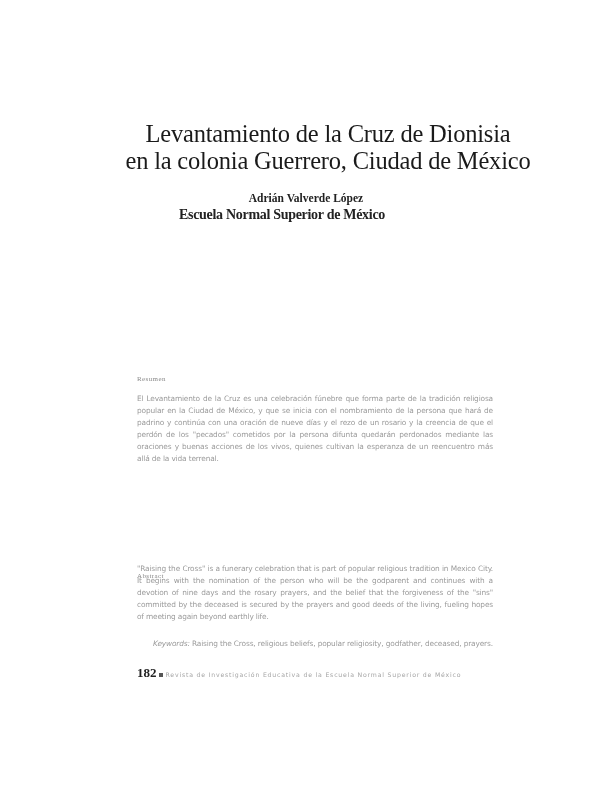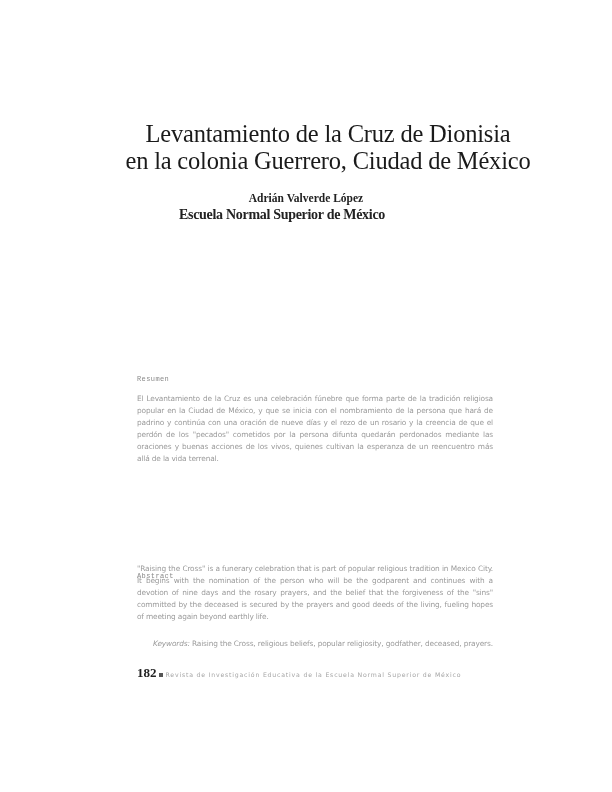--- a/index.html
+++ b/index.html
@@ -3,21 +3,21 @@
 <meta charset="utf-8">
 <style>
   html, body { margin: 0; padding: 0; background: #ffffff; }
   body { width: 612px; height: 792px; position: relative; overflow: hidden; font-family: "DejaVu Serif", "Liberation Serif", serif; color: #111; }
   .page { position: absolute; left: 0; top: 0; width: 612px; height: 792px; }
   .title { position: absolute; left: 0; width: 612px; top: 120px; text-align: center; font-family: "Liberation Serif", serif; font-size: 24.5px; line-height: 27px; color: #1a1a1a; letter-spacing: -0.2px; }
   .title span { display: block; padding-left: 44px; }
   .author { position: absolute; left: 0; width: 612px; top: 192px; text-align: center; font-family: "Liberation Serif", serif; font-weight: bold; font-size: 11.5px; color: #222; }
   .affil { position: absolute; left: 0; width: 564px; top: 207px; text-align: center; font-family: "Liberation Serif", serif; font-weight: bold; font-size: 14px; color: #222; letter-spacing: -0.3px; }
   .body-text { position: absolute; left: 137px; width: 356px; font-family: "DejaVu Sans", sans-serif; font-size: 7.4px; line-height: 12.1px; color: #9a9a9a; text-align: justify; letter-spacing: -0.15px; }
-  .heading { position: absolute; left: 137px; font-family: Liberation Mono, monospace; font-size: 7px; color: #8a8a8a; letter-spacing: 0.4px; }
+  .heading { position: absolute; left: 137px; font-family: Liberation Serif, serif; font-size: 7px; color: #8a8a8a; letter-spacing: 0.4px; }
   .kw-label { font-style: italic; }
   .kw-text { font-style: italic; }
   .footer { position: absolute; left: 137px; top: 665px; font-family: "DejaVu Sans", sans-serif; font-size: 6.2px; color: #a5a5a5; letter-spacing: 0.8px; white-space: nowrap; }
   .footer .pg { font-family: "Liberation Serif", serif; font-weight: bold; color: #222; font-size: 13px; letter-spacing: 0; }
   .footer .sq { display: inline-block; width: 4px; height: 4px; background: #555; margin: 0 3px 1px 2px; vertical-align: middle; }
 </style>
 </head>
 <body>
 
 <div class="page">

